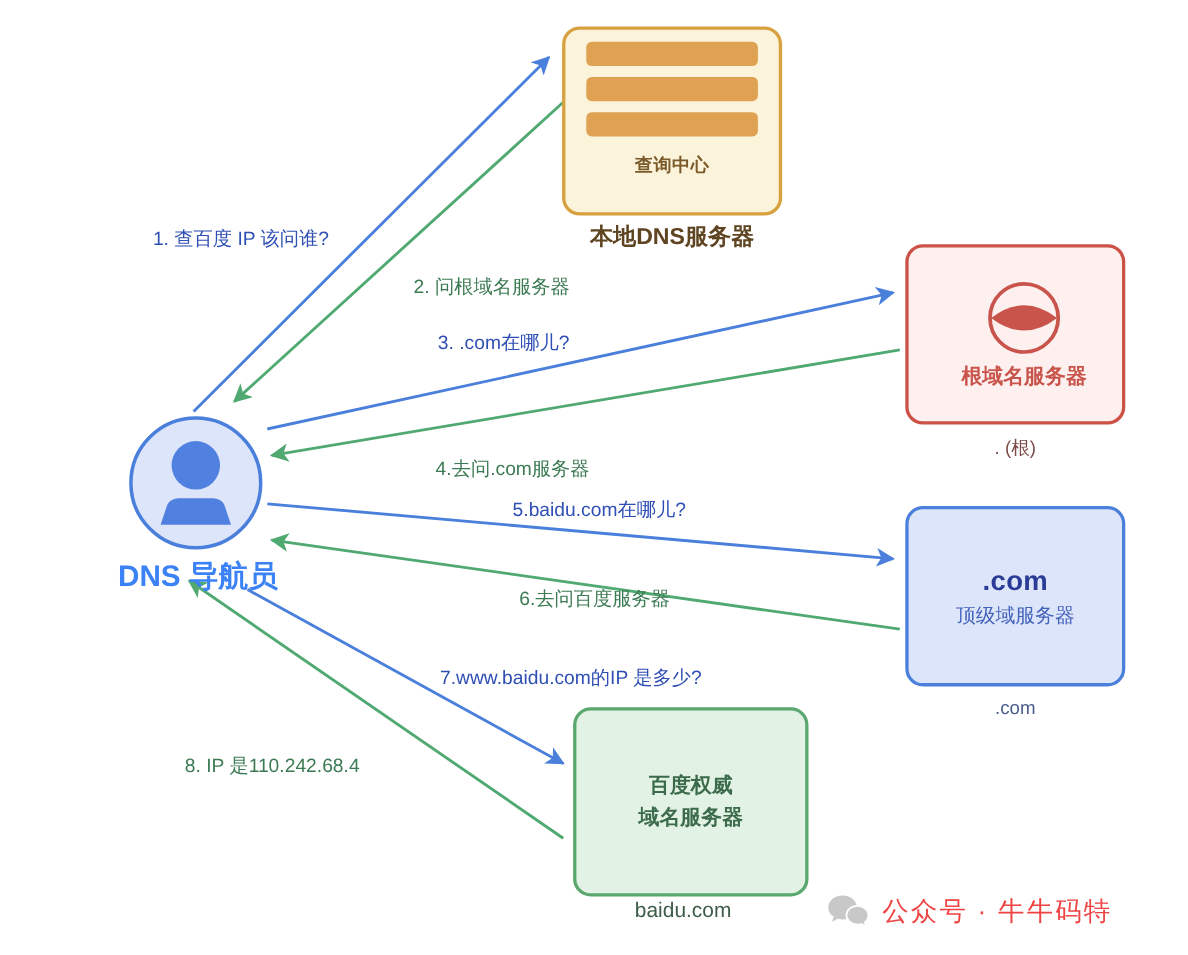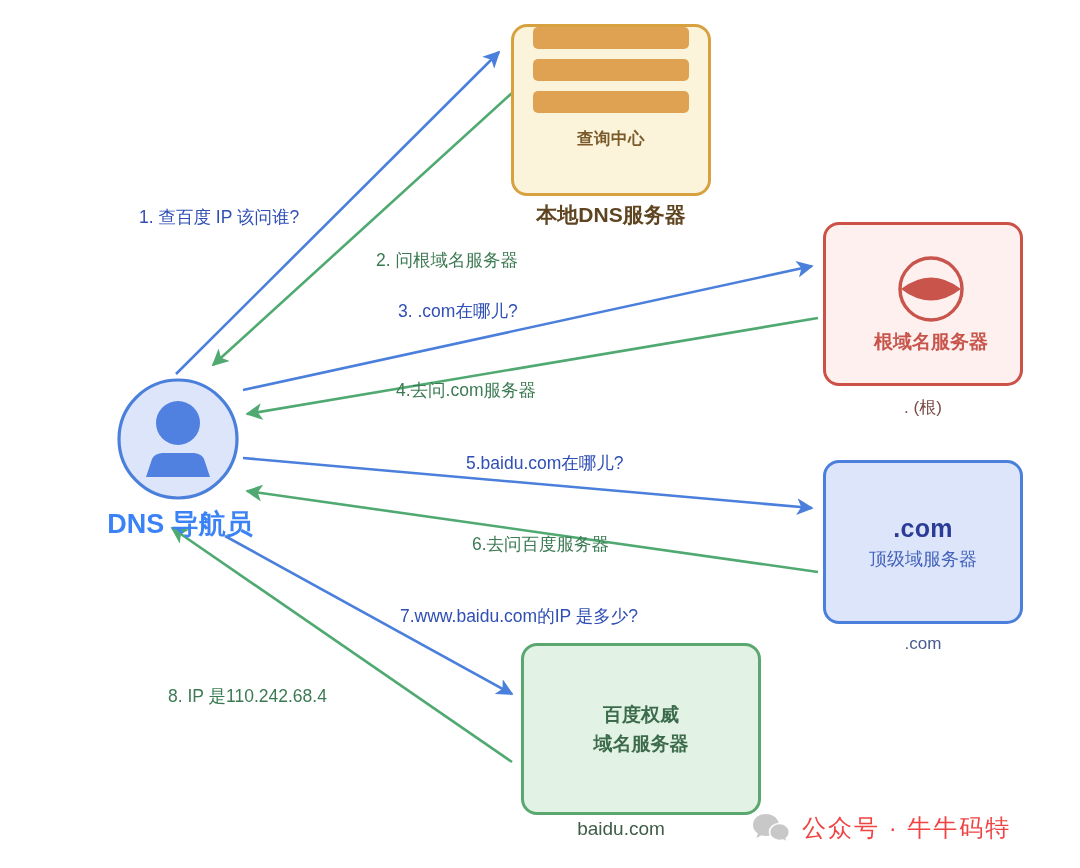--- a/index.html
+++ b/index.html
@@ -46,20 +46,21 @@
   }
 
   
   #local-dns-node {
     left: 511px; top: 24px;
     width: 200px; height: 172px;
     background: #fbf3da;
     border: 3px solid #d8a13f;
     border-radius: 16px;
     justify-content: flex-start;
+    padding-top: 11px;
   }
   .bar {
     width: 156px;
     height: 22px;
     background: #dfa252;
     border-radius: 5px;
     margin-bottom: 10px;
   }
   #local-dns-inner-label {
     margin-top: 5px;
@@ -118,21 +119,21 @@
   }
   #com-server-caption {
     left: 823px; top: 634px; width: 200px;
     font-size: 17px;
     color: #4a5b8e;
   }
 
   
   #baidu-server-node {
     left: 521px; top: 643px;
-    width: 240px; height: 172px;
+    width: 214px; height: 172px;
     background: #e2f2e4;
     border: 3px solid #5aa86f;
     border-radius: 16px;
   }
   .baidu-line {
     font-size: 19px;
     font-weight: bold;
     color: #3c6b4b;
     line-height: 1.55;
   }
@@ -212,21 +213,21 @@
     <line x1="818" y1="572" x2="247" y2="491" stroke="#4fa971" stroke-width="2.6" marker-end="url(#arrow-green)"></line>
 
     <line x1="225" y1="536" x2="512" y2="694" stroke="#4a7fdb" stroke-width="2.6" marker-end="url(#arrow-blue)"></line>
 
     <line x1="512" y1="762" x2="172" y2="528" stroke="#4fa971" stroke-width="2.6" marker-end="url(#arrow-green)"></line>
   </svg>
 
   <div class="edge-label lbl-blue" style="left:139px; top:209px;">1. 查百度 IP 该问谁?</div>
   <div class="edge-label lbl-green" style="left:376px; top:252px;">2. 问根域名服务器</div>
   <div class="edge-label lbl-blue" style="left:398px; top:303px;">3. .com在哪儿?</div>
-  <div class="edge-label lbl-green" style="left:396px; top:382px;">4.去问.com服务器</div>
+  <div class="edge-label lbl-green" style="left:396px; top:418px;">4.去问.com服务器</div>
   <div class="edge-label lbl-blue" style="left:466px; top:455px;">5.baidu.com在哪儿?</div>
   <div class="edge-label lbl-green" style="left:472px; top:536px;">6.去问百度服务器</div>
   <div class="edge-label lbl-blue" style="left:400px; top:608px;">7.www.baidu.com的IP 是多少?</div>
   <div class="edge-label lbl-green" style="left:168px; top:688px;">8. IP 是110.242.68.4</div>
 
   <div class="node" id="local-dns-node">
     <div class="bar"></div>
     <div class="bar"></div>
     <div class="bar"></div>
     <div id="local-dns-inner-label">查询中心</div>

